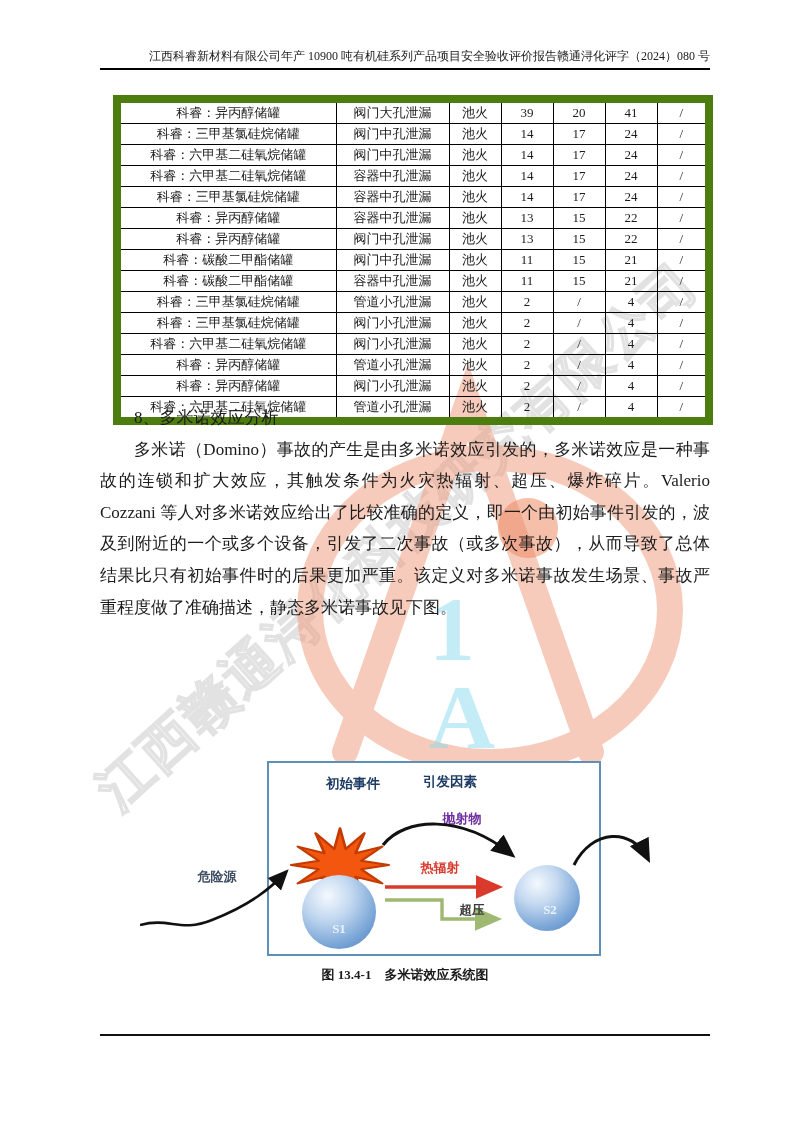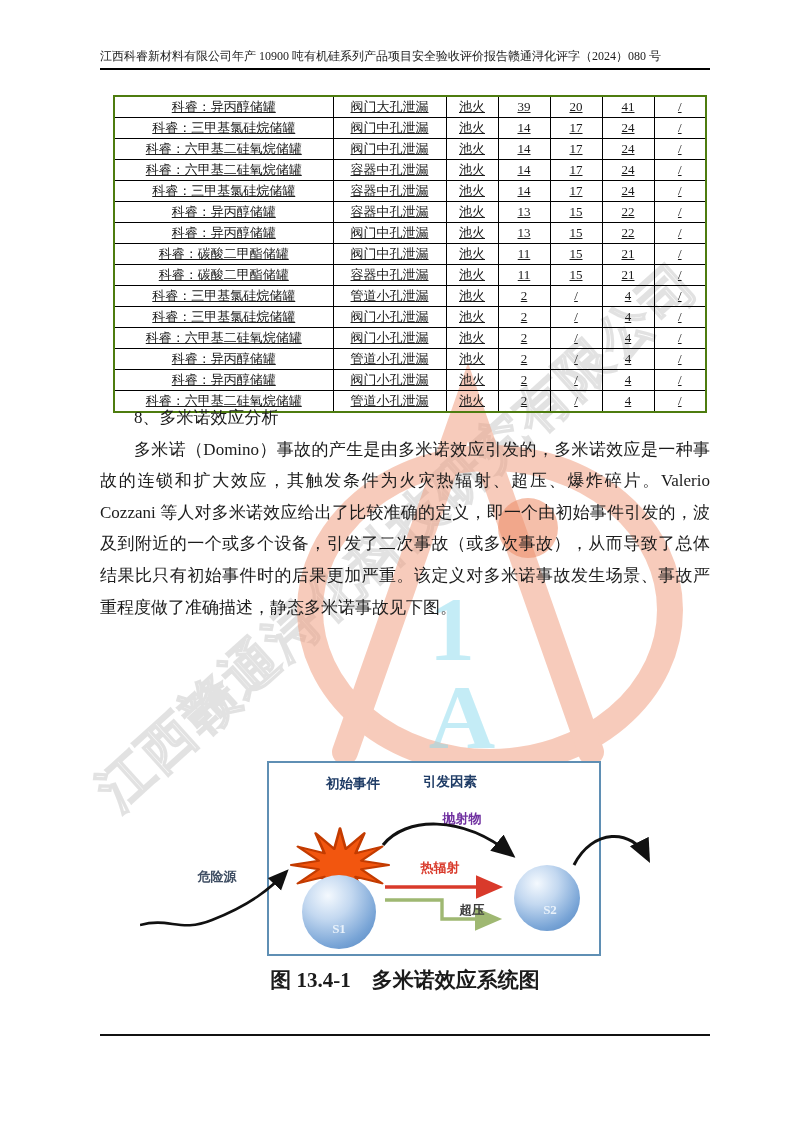--- a/index.html
+++ b/index.html
@@ -2,36 +2,36 @@
 <html><head>
 <meta charset="utf-8">
 <style>
   html,body{margin:0;padding:0;background:#ffffff;}
   .page{position:relative;width:793px;height:1122px;background:#fff;overflow:hidden;
         font-family:"Liberation Serif","DejaVu Serif",serif;color:#1b1b1b;}
   
   .wm{position:absolute;left:0;top:0;width:793px;height:1122px;pointer-events:none;}
   
   .hdr{position:absolute;left:100px;top:48px;width:610px;display:flex;
-       justify-content:flex-start;align-items:flex-end;font-size:12px;
+       justify-content:flex-end;align-items:flex-end;font-size:12px;
        border-bottom:2px solid #000;padding-bottom:3px;white-space:nowrap;}
   
   table.tbl{position:absolute;left:113px;top:95px;width:592px;border-collapse:collapse;
        table-layout:fixed;font-size:13px;}
   table.tbl td{border:1px solid #000;height:20px;padding:0 1px;text-align:center;
        vertical-align:middle;overflow:hidden;white-space:nowrap;background:transparent;}
-  table.tbl{border:2px solid #4d7c0f;text-decoration:underline;}
+  table.tbl{border:8px solid #4d7c0f;}
   
   .paras{position:absolute;left:100px;top:402px;width:610px;font-size:17px;
        line-height:31.6px;text-align:justify;}
   .paras p{margin:0;text-indent:2em;}
   
   .figure-area{position:absolute;left:140px;top:757px;width:570px;height:202px;}
   .caption{position:absolute;left:100px;top:966px;width:610px;text-align:center;
-       font-weight:bold;font-size:21px;}
+       font-weight:bold;font-size:13px;}
   
   .footer-rule{position:absolute;left:100px;top:1034px;width:610px;border-top:2px solid #111;}
   .page-num{position:absolute;left:0;top:1042px;width:793px;text-align:center;font-size:12px;}
   svg text{font-family:"Liberation Serif","DejaVu Serif",serif;}
 </style>
 </head>
 <body>
 
 <div class="page">
 

